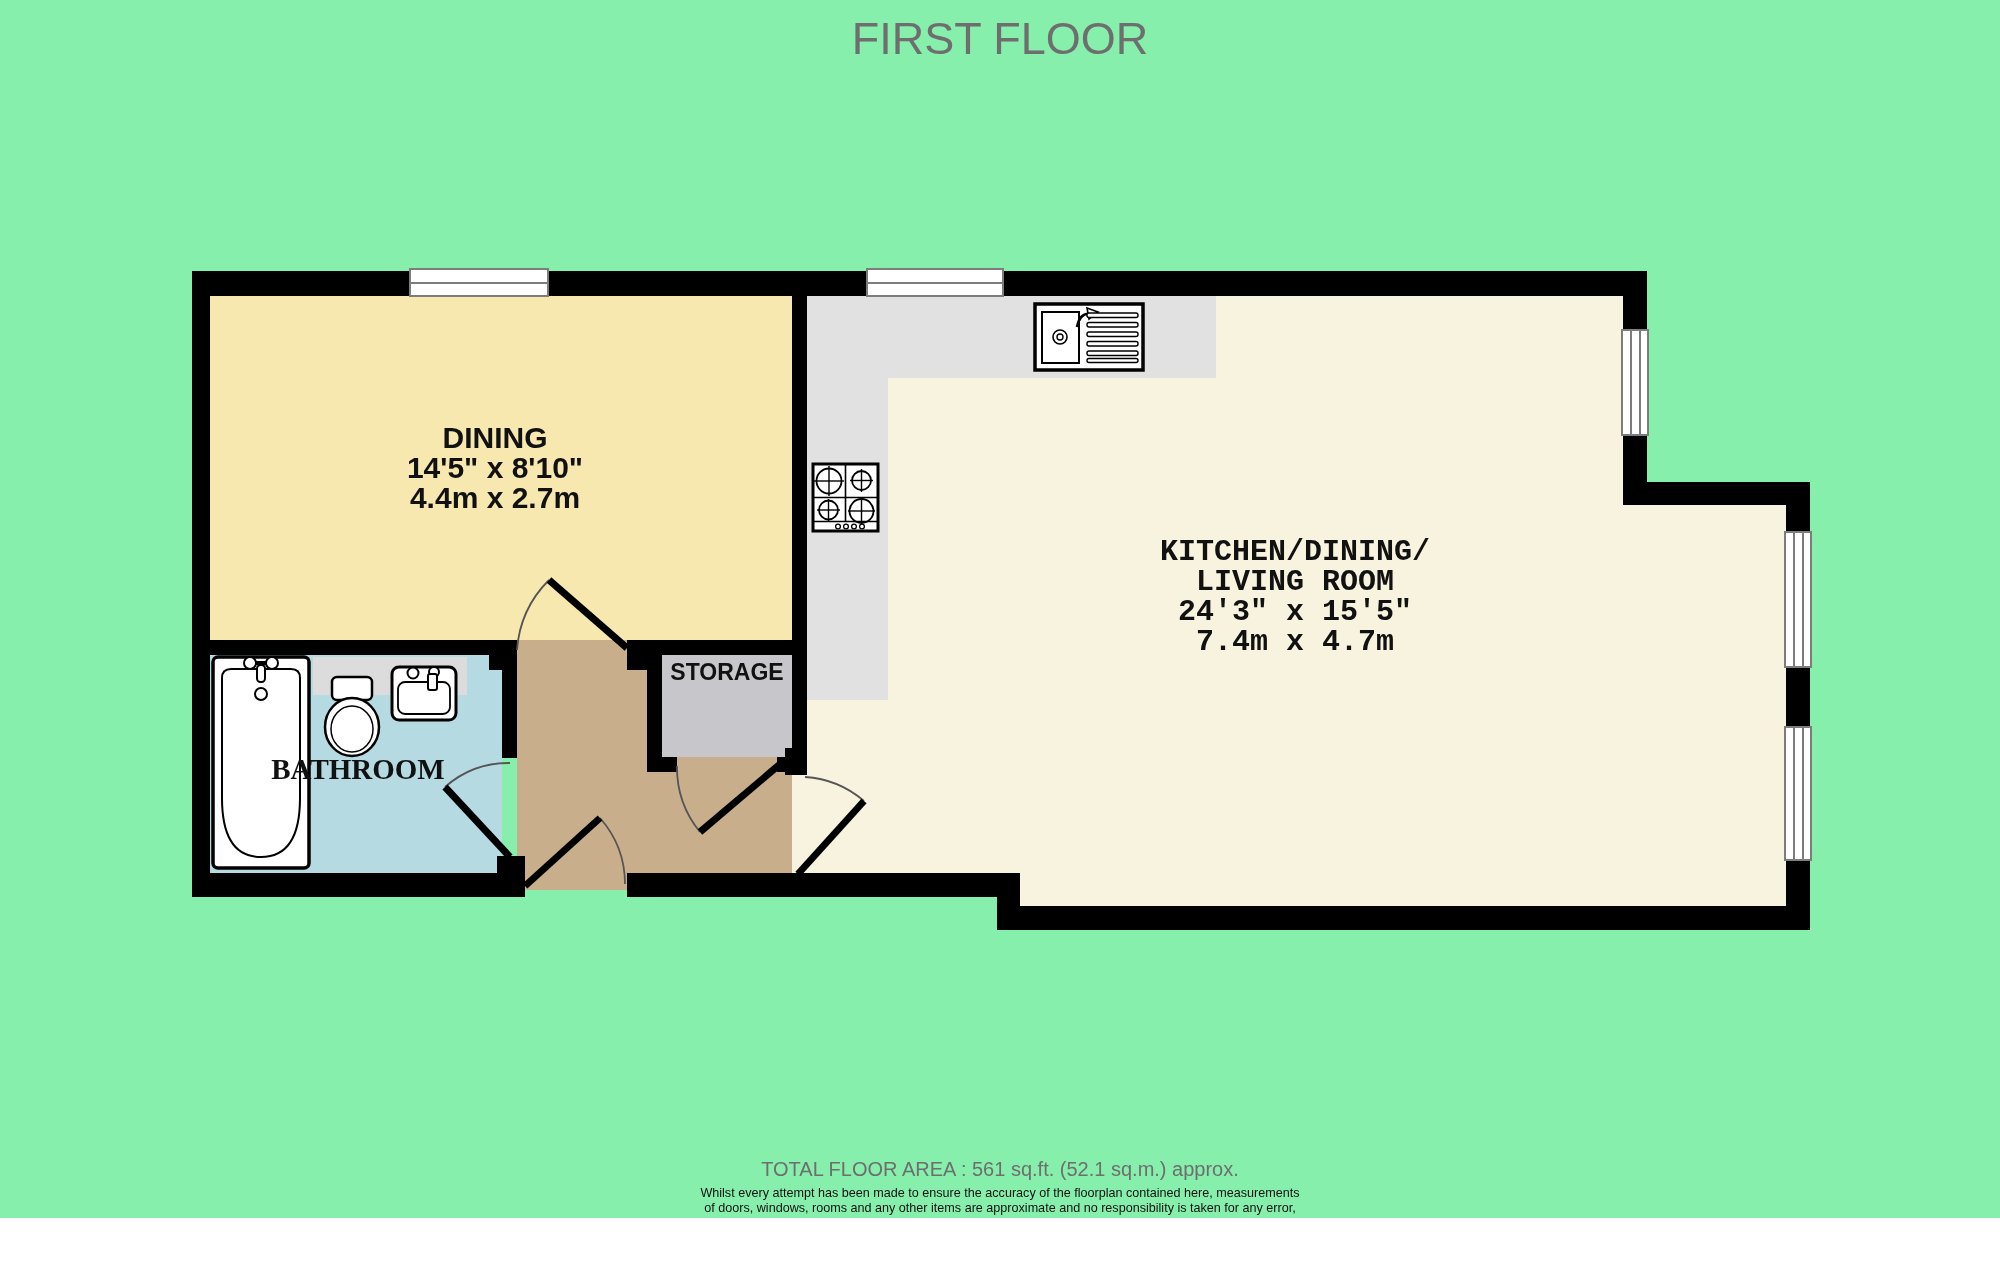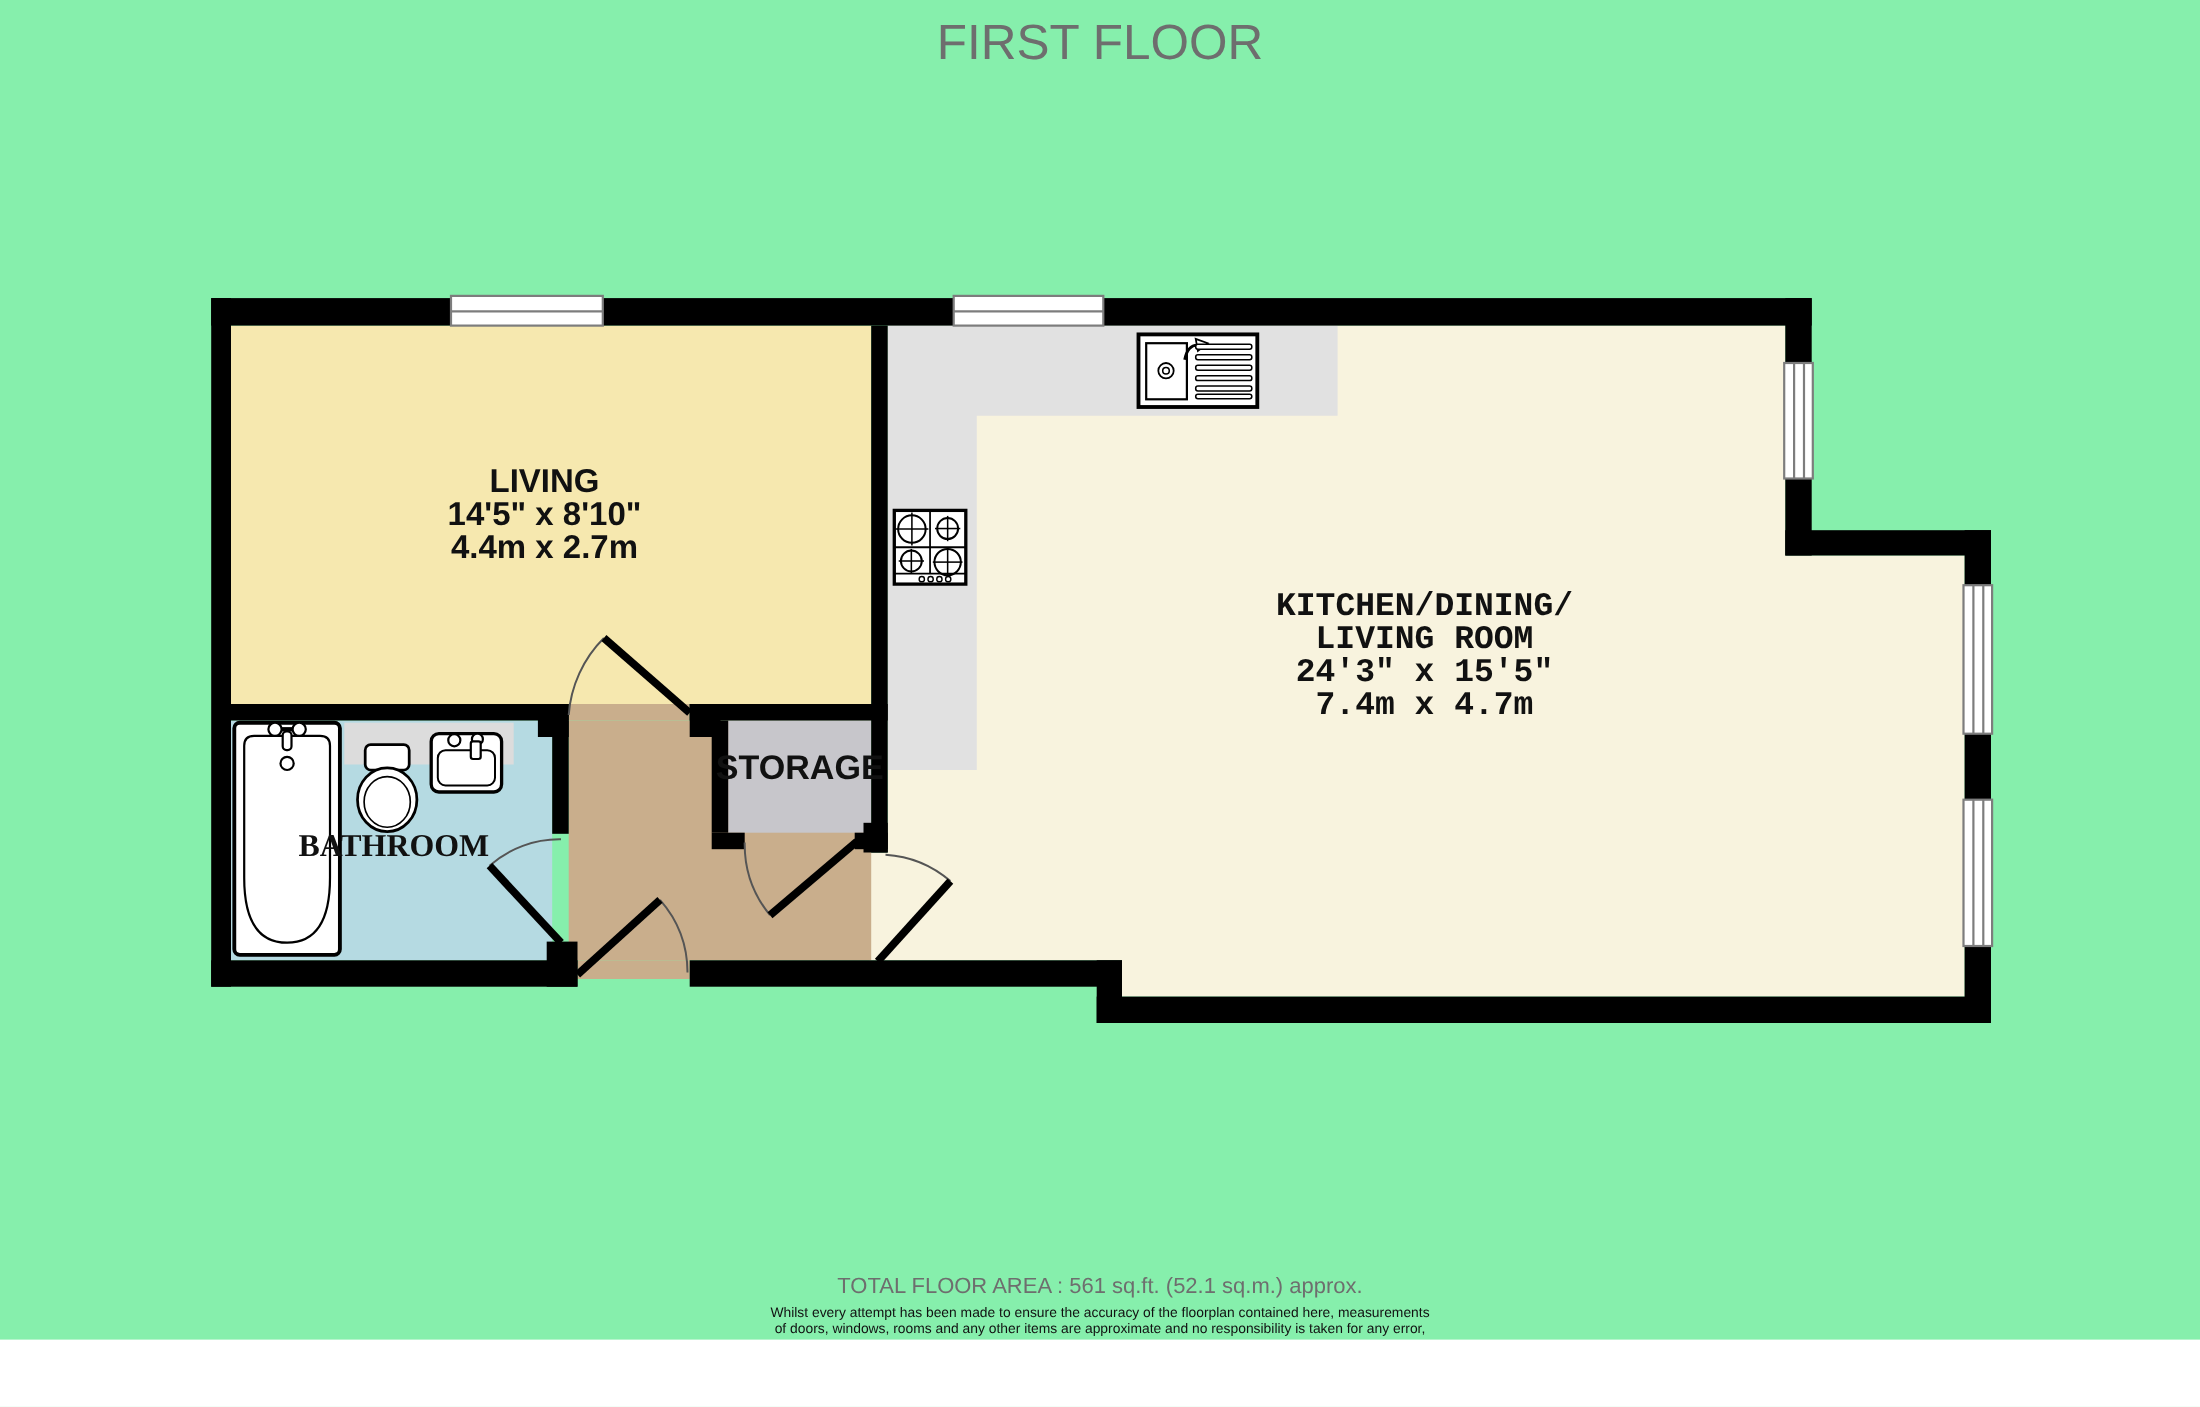--- a/index.html
+++ b/index.html
@@ -5,21 +5,21 @@
   html,body{margin:0;padding:0;background:#ffffff;}
   #canvas{position:relative;width:2000px;height:1218px;background:#86efac;overflow:hidden;
           font-family:"Liberation Sans", sans-serif;}
   svg{position:absolute;top:0;left:0;}
   .title-block{position:absolute;top:14px;left:0;width:2000px;text-align:center;color:#6E6E6E;}
   .title-line{font-size:45px;line-height:50px;font-weight:400;}
   .room-label{position:absolute;text-align:center;color:#111;font-weight:bold;}
   .lbl-bedroom{left:345px;top:423px;width:300px;font-size:30px;line-height:30px;}
   .lbl-kitchen{left:1145px;top:537px;width:300px;font-size:30px;line-height:30px;font-family:Liberation Mono, monospace;}
   .lbl-bathroom{left:238px;top:754px;width:240px;font-size:29px;line-height:30px;font-family:Liberation Serif, serif;}
-  .lbl-storage{left:647px;top:686px;width:160px;font-size:31px;line-height:24px;}
+  .lbl-storage{left:647px;top:660px;width:160px;font-size:23px;line-height:24px;}
   .footer-total{position:absolute;top:1158px;left:0;width:2000px;text-align:center;
                 font-size:20px;color:#6E6E6E;}
   .footer-disclaimer{position:absolute;top:1186px;left:0;width:2000px;text-align:center;
                 font-size:12.6px;line-height:14.8px;color:#111;white-space:pre-line;}
   .footer-credit{position:absolute;top:1261px;left:0;width:2000px;text-align:right;
                 font-size:12.6px;color:#111;}
 </style>
 </head>
 <body>
 
@@ -180,21 +180,21 @@
         <circle cx="862" cy="526.5" r="2.4"></circle>
       </g>
     </g>
   </svg>
 
   <div class="title-block">
     <div class="title-line">FIRST FLOOR</div>
   </div>
 
   <div class="room-label lbl-bedroom">
-    <div>LIVING</div>
+    <div>DINING</div>
     <div>14'5"  x 8'10"</div>
     <div>4.4m  x 2.7m</div>
   </div>
 
   <div class="room-label lbl-kitchen">
     <div>KITCHEN/DINING/</div>
     <div>LIVING ROOM</div>
     <div>24'3"  x 15'5"</div>
     <div>7.4m  x 4.7m</div>
   </div>

